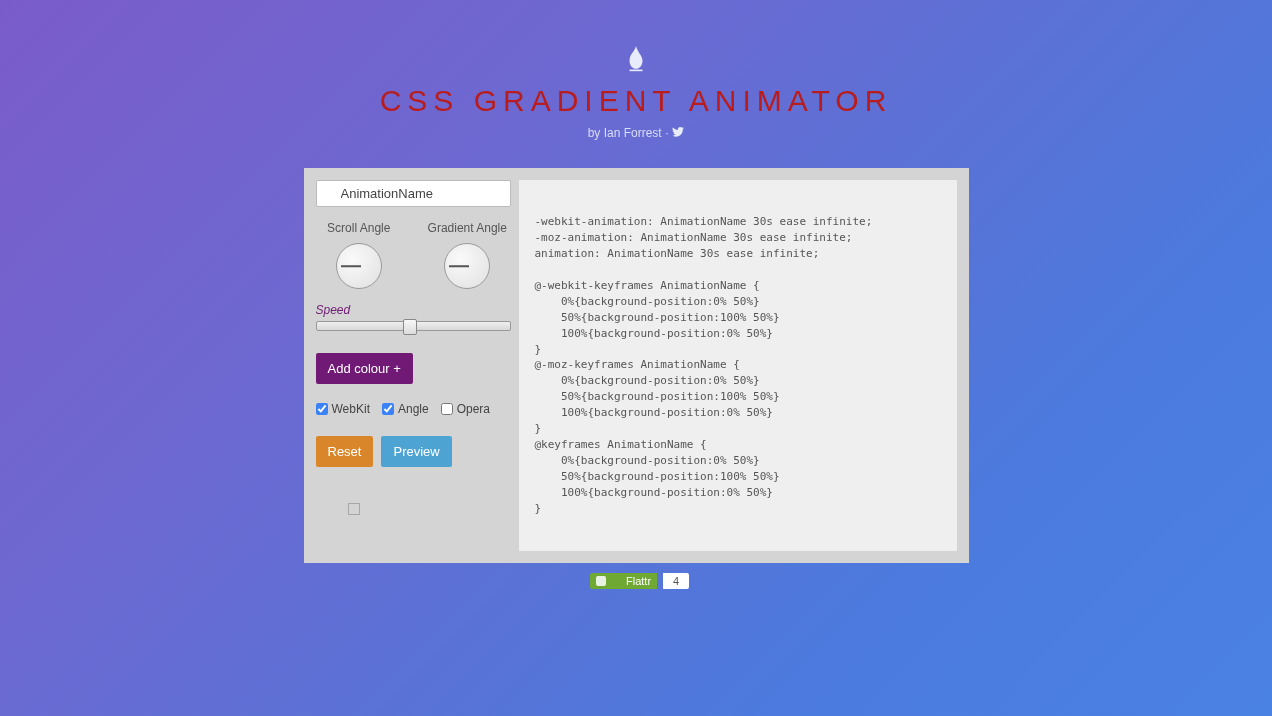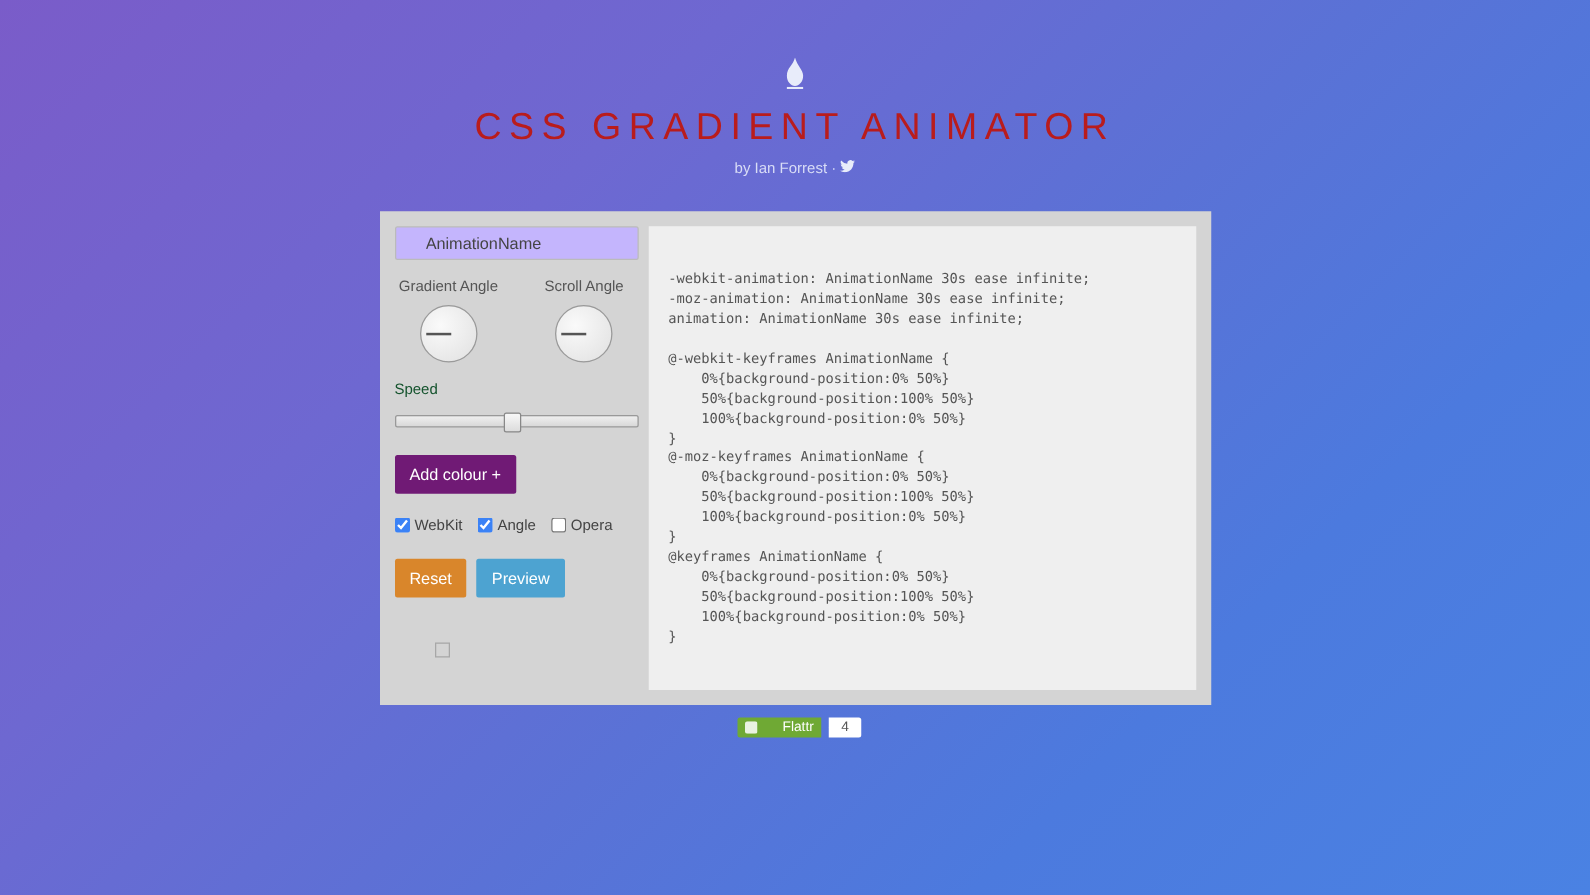--- a/index.html
+++ b/index.html
@@ -44,21 +44,21 @@
   .controls {
     width: 195px;
     flex: 0 0 195px;
   }
   .name-input {
     width: 100%;
     padding: 5px 24px;
     font-size: 13px;
     border: 1px solid #bbb;
     border-radius: 2px;
-    background: #c4b5fd;
+    background: #ffffff;
     color: #444;
   }
   .angles {
     display: flex;
     gap: 22px;
     margin-top: 14px;
   }
   .angle-col { text-align: center; flex: 1; }
   .angle-label {
     font-size: 12px;
@@ -80,23 +80,24 @@
     position: absolute;
     width: 20px;
     height: 1.5px;
     background: #555;
     top: 50%;
     left: 4px;
     transform: translateY(-50%);
   }
   .speed-label {
     font-size: 12px;
-    color: #14532d;
+    color: #701a75;
     margin-top: 14px;
-    margin-bottom: 14px;
+    margin-bottom: 4px;
+    font-style: italic;
   }
   .slider {
     width: 100%;
     height: 10px;
     border: 1px solid #999;
     border-radius: 2px;
     position: relative;
     background: linear-gradient(#efefef,#d8d8d8);
   }
   .slider-thumb {
@@ -218,25 +219,25 @@
         </svg></a>
   </div>
 </div>
 
 <div class="panel">
   <div class="controls">
     <input class="name-input" type="text" value="AnimationName" style="">
 
     <div class="angles">
       <div class="angle-col">
-        <div class="angle-label">Gradient Angle</div>
+        <div class="angle-label">Scroll Angle</div>
         <div class="dial"></div>
       </div>
       <div class="angle-col">
-        <div class="angle-label">Scroll Angle</div>
+        <div class="angle-label">Gradient Angle</div>
         <div class="dial"></div>
       </div>
     </div>
 
     <div class="speed-label">Speed</div>
     <div class="slider">
       <div class="slider-thumb"></div>
     </div>
 
     <button class="btn btn-add">Add colour +</button>

